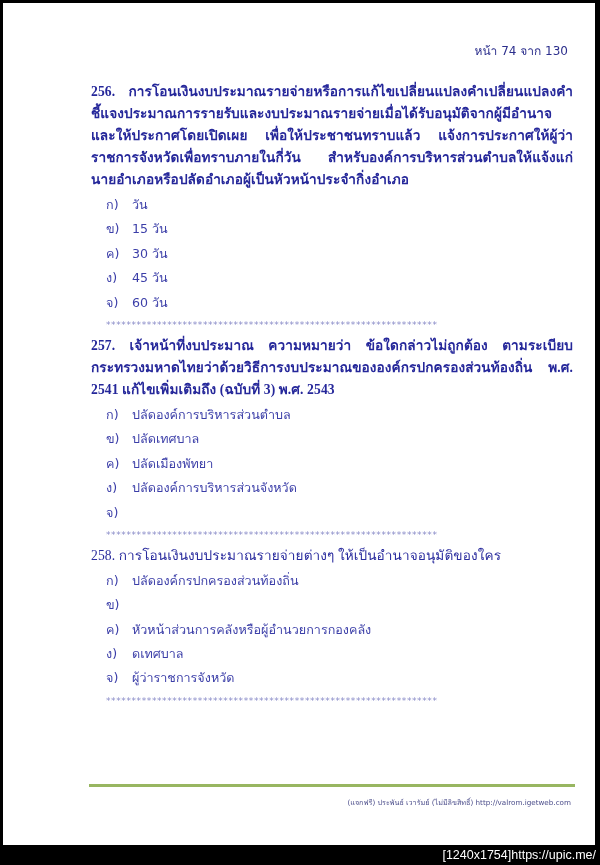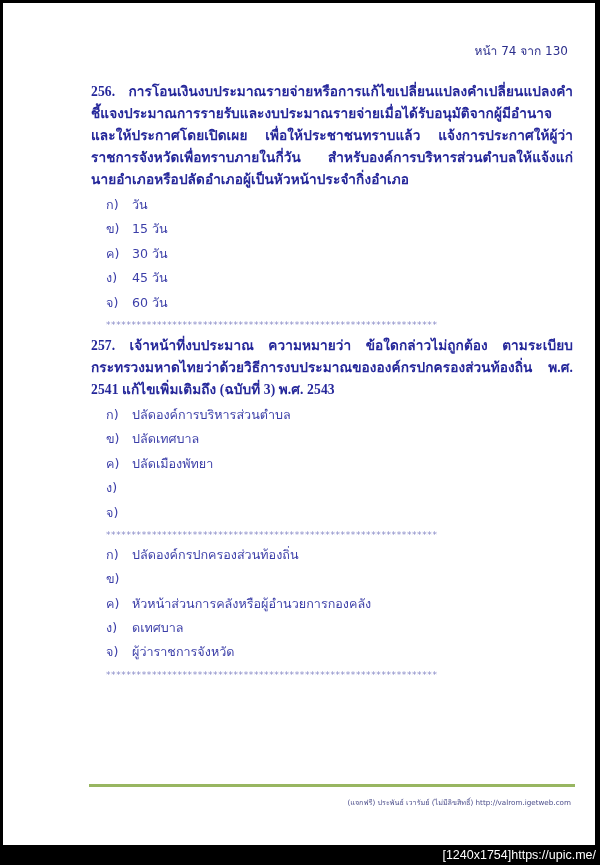--- a/index.html
+++ b/index.html
@@ -148,29 +148,31 @@
         <li class="choice">
           <span class="choice-letter">ข)</span>
           <span>ปลัดเทศบาล</span>
         </li>
         <li class="choice">
           <span class="choice-letter">ค)</span>
           <span>ปลัดเมืองพัทยา</span>
         </li>
         <li class="choice">
           <span class="choice-letter">ง)</span>
+          <span>ปลัดองค์การบริหารส่วนจังหวัด</span>
         </li>
         <li class="choice">
           <span class="choice-letter">จ)</span>
         </li>
       </ul>
       <div class="separator">*****************************************************************</div>
     </section>
 
     <section>
+      <p class="question plain">258. การโอนเงินงบประมาณรายจ่ายต่างๆ ให้เป็นอำนาจอนุมัติของใคร</p>
       <ul class="choices">
         <li class="choice">
           <span class="choice-letter">ก)</span>
           <span>ปลัดองค์กรปกครองส่วนท้องถิ่น</span>
         </li>
         <li class="choice">
           <span class="choice-letter">ข)</span>
         </li>
         <li class="choice">
           <span class="choice-letter">ค)</span>

